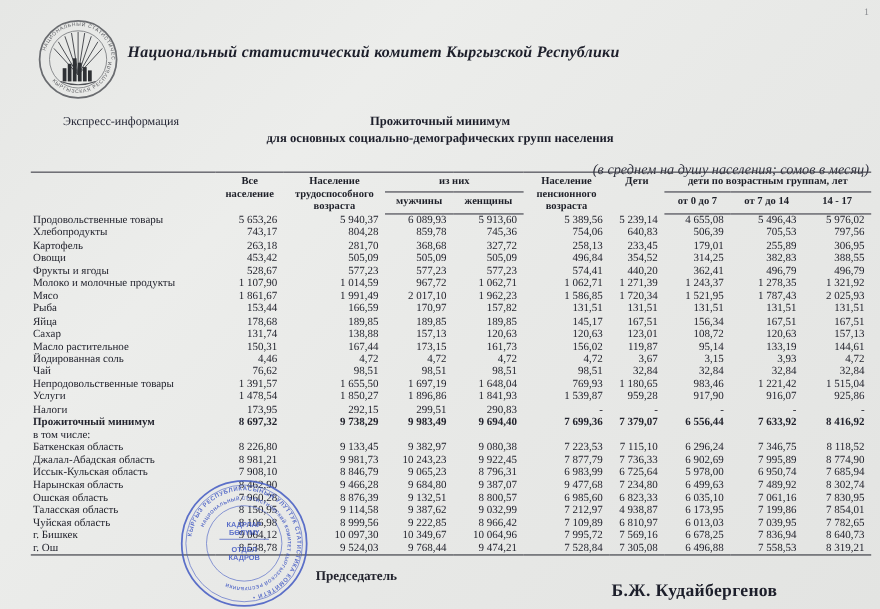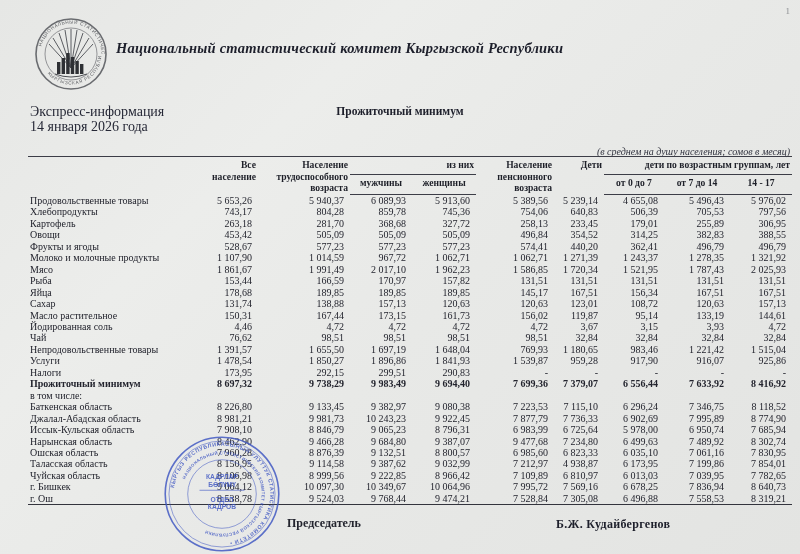--- a/index.html
+++ b/index.html
@@ -15,53 +15,53 @@
   
   .letterhead { position:absolute; top:14px; left:30px; right:20px; height:80px; }
   .logo { position:absolute; left:3px; top:2px; }
   .org-title {
     position:absolute; left:86px; top:26px; width:640px;
     font-size:14.5px; font-weight:bold; font-style:italic; color:#1d1f2b;
     letter-spacing:0.2px;
   }
 
   
-  .express { position:absolute; top:104px; left:30px; width:160px; text-align:left; font-size:14px; line-height:15px; color:#262836; }
+  .express { position:absolute; top:104px; left:30px; width:160px; text-align:center; font-size:11px; line-height:15px; color:#262836; }
   .maintitle { position:absolute; top:104px; left:180px; width:440px; text-align:center; font-size:11.5px; font-weight:bold; line-height:15px; color:#1d1f2b; }
-  .unitnote { position:absolute; top:146px; right:10px; font-size:10px; font-style:italic; color:#30323e; }
+  .unitnote { position:absolute; top:146px; right:10px; font-size:13px; font-style:italic; color:#30323e; }
 
   
   table.data {
     position:absolute; top:156px; left:28px; width:764px;
     border-collapse:collapse; table-layout:fixed;
     font-size:10px; color:#23242e;
   }
   table.data col.c-lbl{width:168px;} col.c1{width:62px;} col.c2{width:92px;}
   col.c3{width:62px;} col.c4{width:64px;} col.c5{width:78px;}
   col.c6{width:50px;} col.c7{width:60px;} col.c8{width:66px;} col.c9{width:62px;}
   table.data thead th {
     font-size:9.6px; font-weight:bold; text-align:center; vertical-align:top;
     padding:2px 2px 1px 2px; line-height:11.5px; color:#1e2029;
   }
-  table.data thead tr.h1 th { border-top:1.5px solid #3c3d47;text-align:right; }
+  table.data thead tr.h1 th { border-top:1.5px solid #3c3d47; }
   th.span-u { border-bottom:1px solid #3c3d47; }
   table.data thead tr.h2 th { border-bottom:1.5px solid #3c3d47; padding-bottom:2px; }
   table.data td {
     text-align:right; padding:0 6px 0 0; line-height:11.45px;
     white-space:nowrap; overflow:hidden;
   }
   table.data td.lbl { text-align:left; padding:0 0 0 2px; }
   td.ind0 { padding-left:2px;font-family:Liberation Serif, serif; } td.ind1 { padding-left:28px; } td.ind2 { padding-left:14px; }
   tr.bold td { font-weight:bold; }
   tr.gap td { padding-bottom:7px; }
   tr.lastrow td { border-bottom:1.8px solid #33343d; }
 
   
   .chairman { position:absolute; top:516px; left:287px; font-size:12px; font-weight:bold; color:#23242e; }
-  .signer   { position:absolute; top:517px; left:556px; font-size:12px; font-weight:bold; color:#1d1f2b; letter-spacing:0.3px; }
+  .signer   { position:absolute; top:529px; left:556px; font-size:16px; font-weight:bold; color:#1d1f2b; letter-spacing:0.3px; }
 
   
   .stamp { position:absolute; left:110px; top:434px; opacity:0.82; }
   .stamp text { fill:#3d55c2; }
   .logo text { fill:#5a5c60; }
 </style>
 </head>
 <body>
 
 <div class="page">
@@ -103,24 +103,24 @@
         <rect x="42.4" y="45" width="3.4" height="13"></rect>
         <rect x="47" y="48" width="3.4" height="10"></rect>
       </g>
       <path d="M22 58 q16 6 32 0" fill="none" stroke="#4b4d52" stroke-width="1"></path>
     </svg>
     <div class="org-title">Национальный статистический комитет Кыргызской Республики</div>
   </div>
 
   <div class="express">
     <div>Экспресс-информация</div>
-    <div>14 января 2026 года</div>
   </div>
   <div class="maintitle">
     <div>Прожиточный минимум</div>
+    <div>для основных социально-демографических групп населения</div>
   </div>
   <div class="unitnote">(в среднем на душу населения; сомов в месяц)</div>
 
   <table class="data">
     <colgroup>
       <col class="c-lbl">
         <col class="c1">
         <col class="c2">
         <col class="c3">
         <col class="c4">

